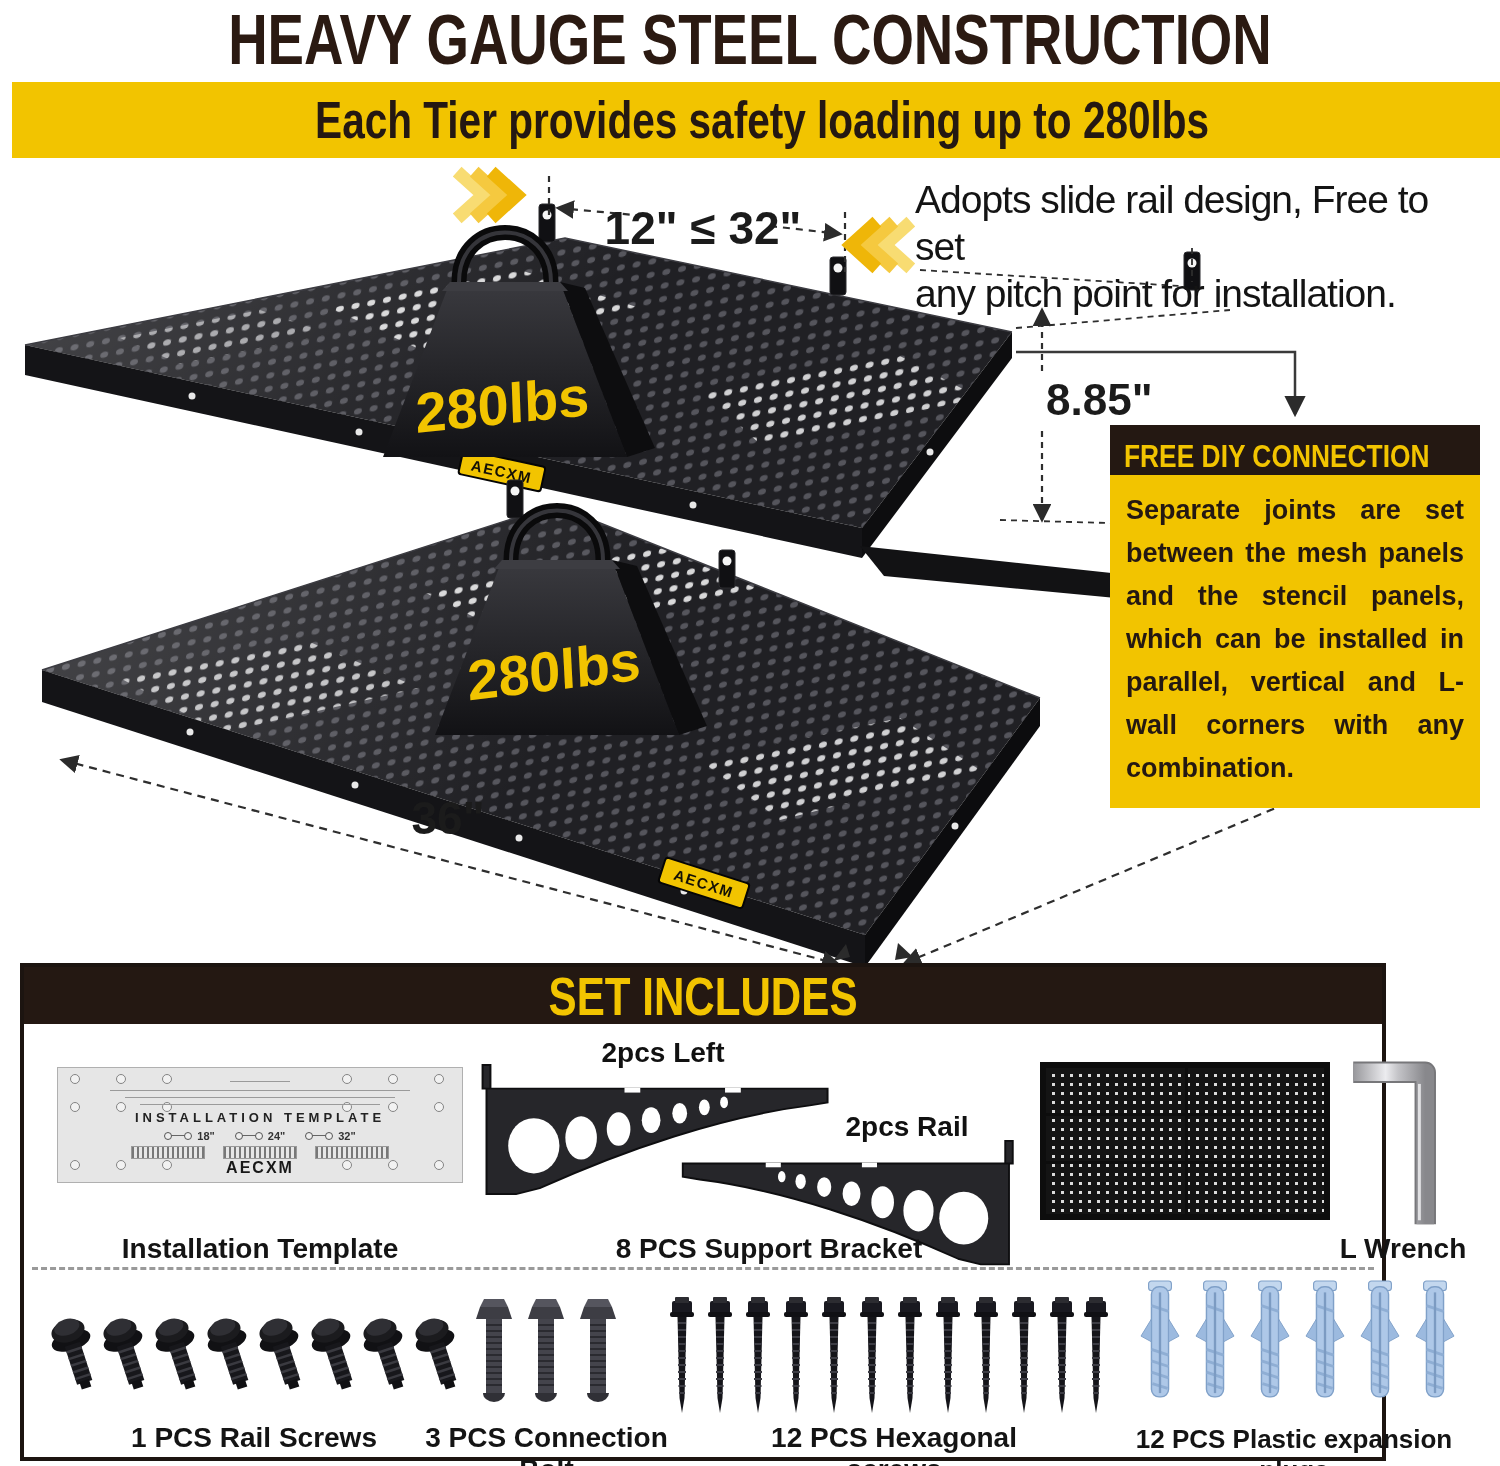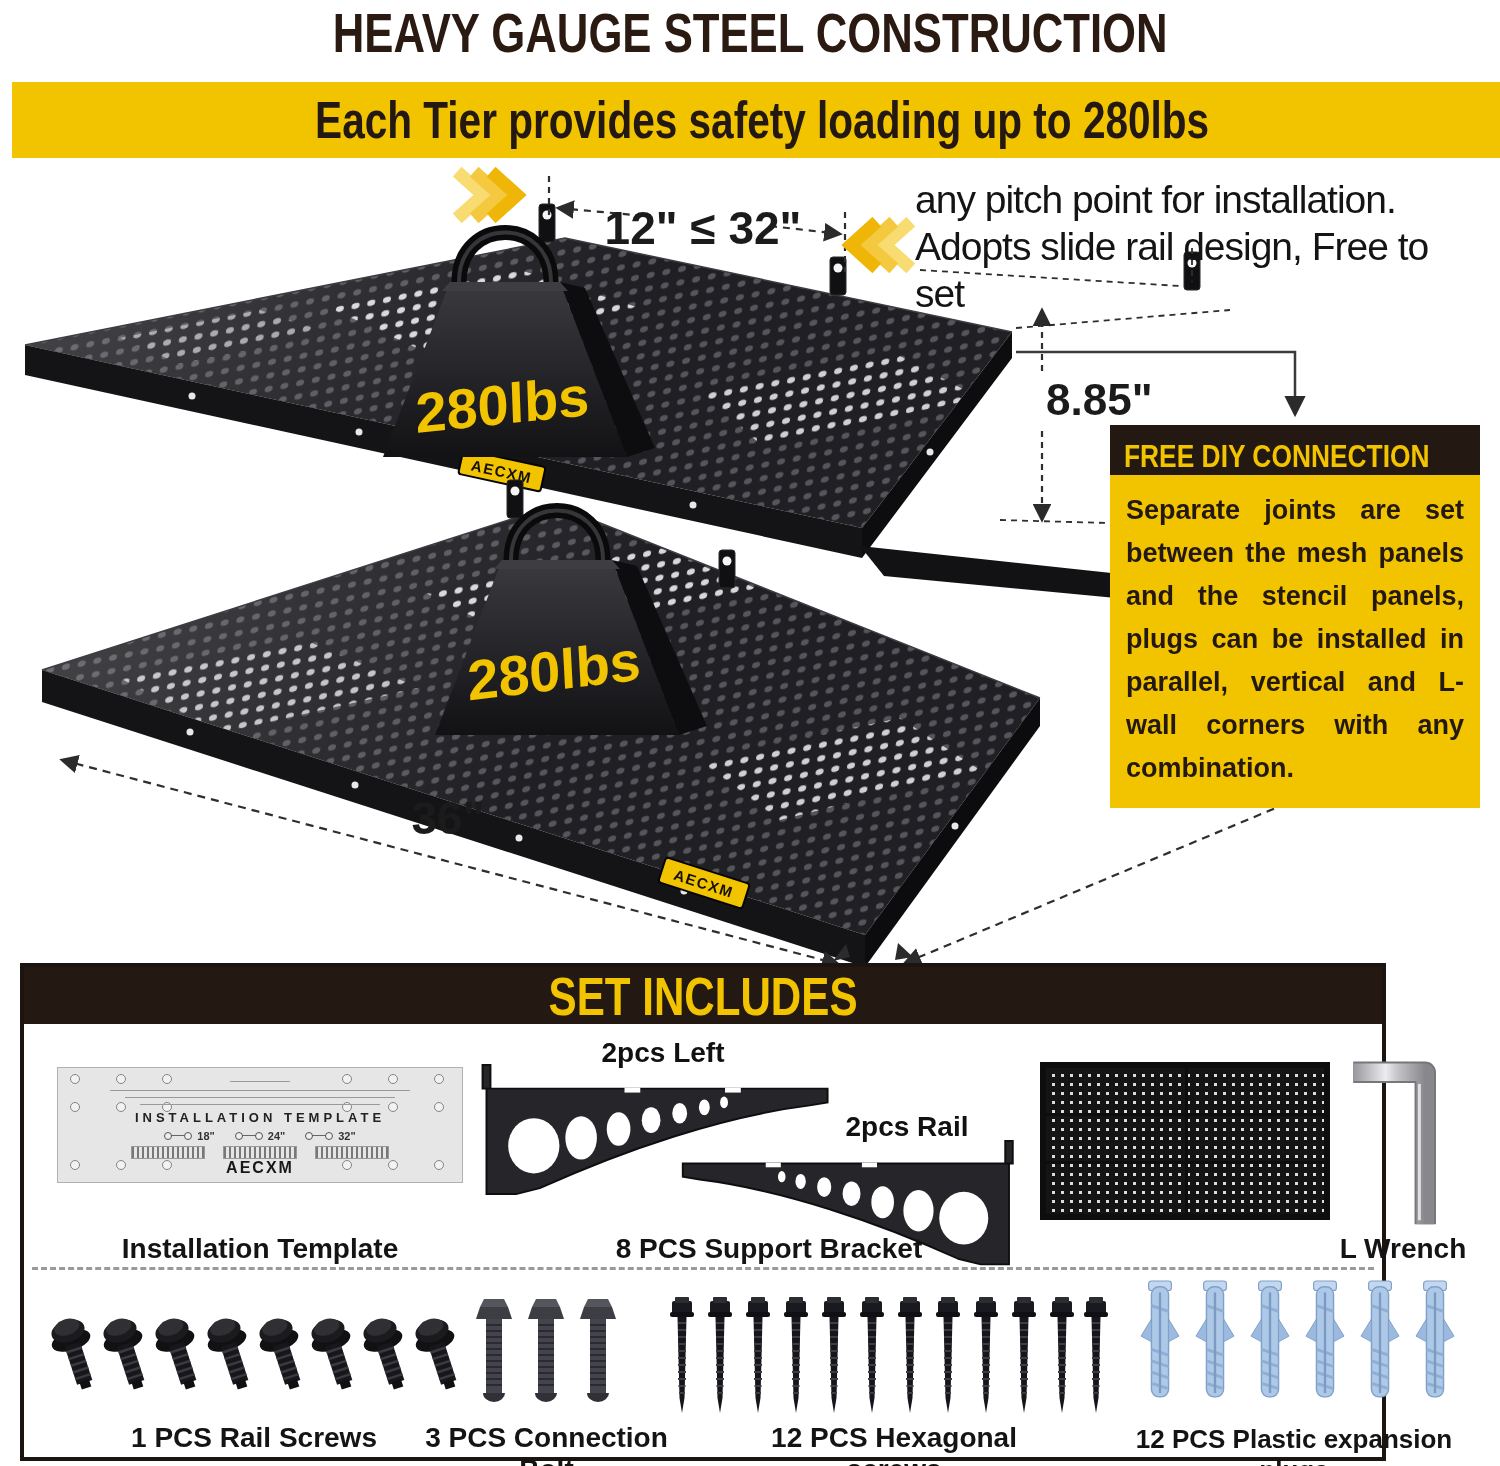--- a/index.html
+++ b/index.html
@@ -2,21 +2,21 @@
 <html><head>
 <meta charset="utf-8">
 <style>
   html,body{margin:0;padding:0;background:#fff;}
   .canvas{position:relative;width:1500px;height:1466px;background:#fff;overflow:hidden;
           font-family:"Liberation Sans",sans-serif;color:#1a1a1a;}
   .condensed{display:inline-block;transform:scaleX(.78);transform-origin:center;white-space:nowrap;}
   .condensedL{display:inline-block;transform:scaleX(.85);transform-origin:left center;white-space:nowrap;}
 
   .title{position:absolute;top:0;left:0;width:100%;text-align:center;
-         font-size:56px;font-weight:bold;color:#2b1a12;letter-spacing:0;}
+         font-size:70px;font-weight:bold;color:#2b1a12;letter-spacing:0;}
   .banner{position:absolute;top:82px;left:12px;width:100%;height:76px;background:#F2C400;
           display:flex;align-items:center;justify-content:center;}
   .banner span{font-size:52px;font-weight:bold;color:#241812;}
 
   .scene{position:absolute;left:0;top:158px;width:1500px;height:805px;}
   svg text{font-family:"Liberation Sans",sans-serif;}
 
   .note{position:absolute;left:915px;top:176px;width:560px;font-size:39px;line-height:47px;
         color:#141414;letter-spacing:-1px;}
 
@@ -202,29 +202,29 @@
     </g>
     <g>
       <path d="M905,805 L1455,575" stroke="#2e2e2e" stroke-width="2.2" stroke-dasharray="8 6" fill="none" marker-start="url(#mA)" marker-end="url(#mA)"></path>
       <text x="1252" y="645" text-anchor="middle" font-size="46" font-weight="bold" fill="#1b1b1b">24"</text>
       <path d="M846,786 l-13,17 l17,-4 Z" fill="#2b2b2b"></path>
       <path d="M898,785 l15,14 l-18,3 Z" fill="#2b2b2b"></path>
     </g>
   </svg>
 
   <div class="note">
+    <div>Adopts slide rail design, Free to set</div>
     <div>any pitch point for installation.</div>
-    <div>Adopts slide rail design, Free to set</div>
   </div>
 
   <div class="diy">
     <div class="diy-head">
       <span><span class="condensedL">FREE DIY CONNECTION</span></span>
     </div>
-    <div class="diy-body">Separate joints are set between the mesh panels and the stencil panels, plugs can be installed in parallel, vertical and L-wall corners with any combination.</div>
+    <div class="diy-body">Separate joints are set between the mesh panels and the stencil panels, which can be installed in parallel, vertical and L-wall corners with any combination.</div>
   </div>
 
   <div class="set">
     <div class="set-banner">
       <span><span class="condensed">SET INCLUDES</span></span>
     </div>
 
     <div class="tpl">
       <div class="th" style="left:12px;top:6px"></div>
         <div class="th" style="left:58px;top:6px"></div>

